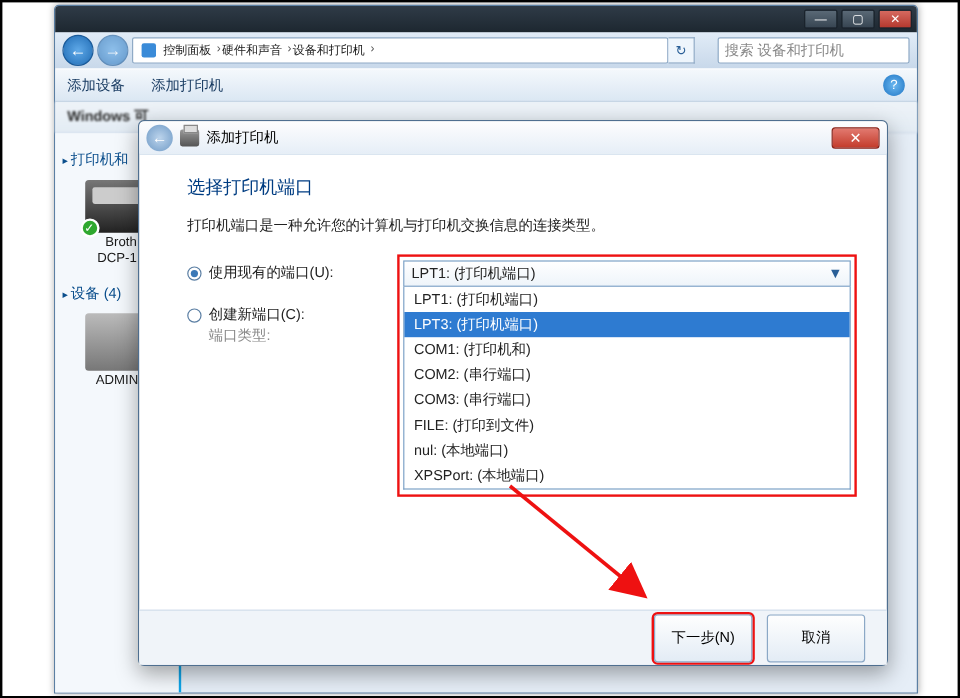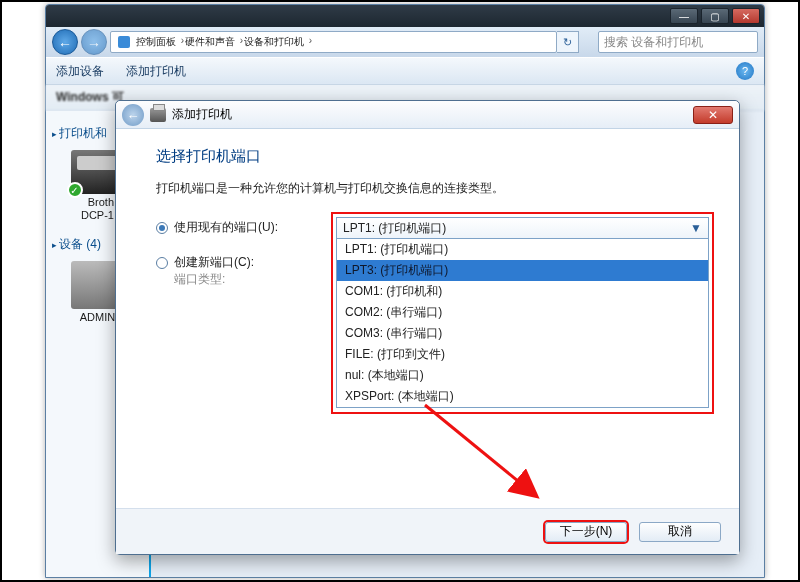--- a/index.html
+++ b/index.html
@@ -116,33 +116,33 @@
     .red-box.dropdown{left:-5px;top:-5px;right:-5px;height:202px}
     .combo{
       height:22px;border:1px solid #7da2c7;background:linear-gradient(#fff,#eef4fa);
       display:flex;align-items:center;padding:0 6px;font-size:12px;position:relative;
     }
     .combo .caret{margin-left:auto;color:#2a5f97}
     .listbox{
       border:1px solid #7da2c7;border-top:none;background:#fff;font-size:12px;
     }
     .listbox div{padding:2px 8px;line-height:17px}
-    .listbox div.sel{background:#2e7bd1;color:#0f172a}
+    .listbox div.sel{background:#2e7bd1;color:#ffffff}
 
     
     .arrow{
       position:absolute;left:415px;top:395px;width:150px;height:120px;pointer-events:none;
     }
 
     .dlg-foot{
       height:46px;border-top:1px solid #d4dfec;background:#f0f4f9;
       display:flex;align-items:center;justify-content:flex-end;padding:0 18px;gap:12px;
     }
     .btn{
-      min-width:82px;height:20px;border:1px solid #8ba8c6;border-radius:3px;
+      min-width:82px;height:40px;border:1px solid #8ba8c6;border-radius:3px;
       background:linear-gradient(#fefefe,#e3ecf5);font-size:12px;
       display:flex;align-items:center;justify-content:center;cursor:default;
     }
     .btn.primary{box-shadow:0 0 0 2px #e11}
   </style>
 </head>
 <body>
 
 <div class="outer-frame"></div>
 

